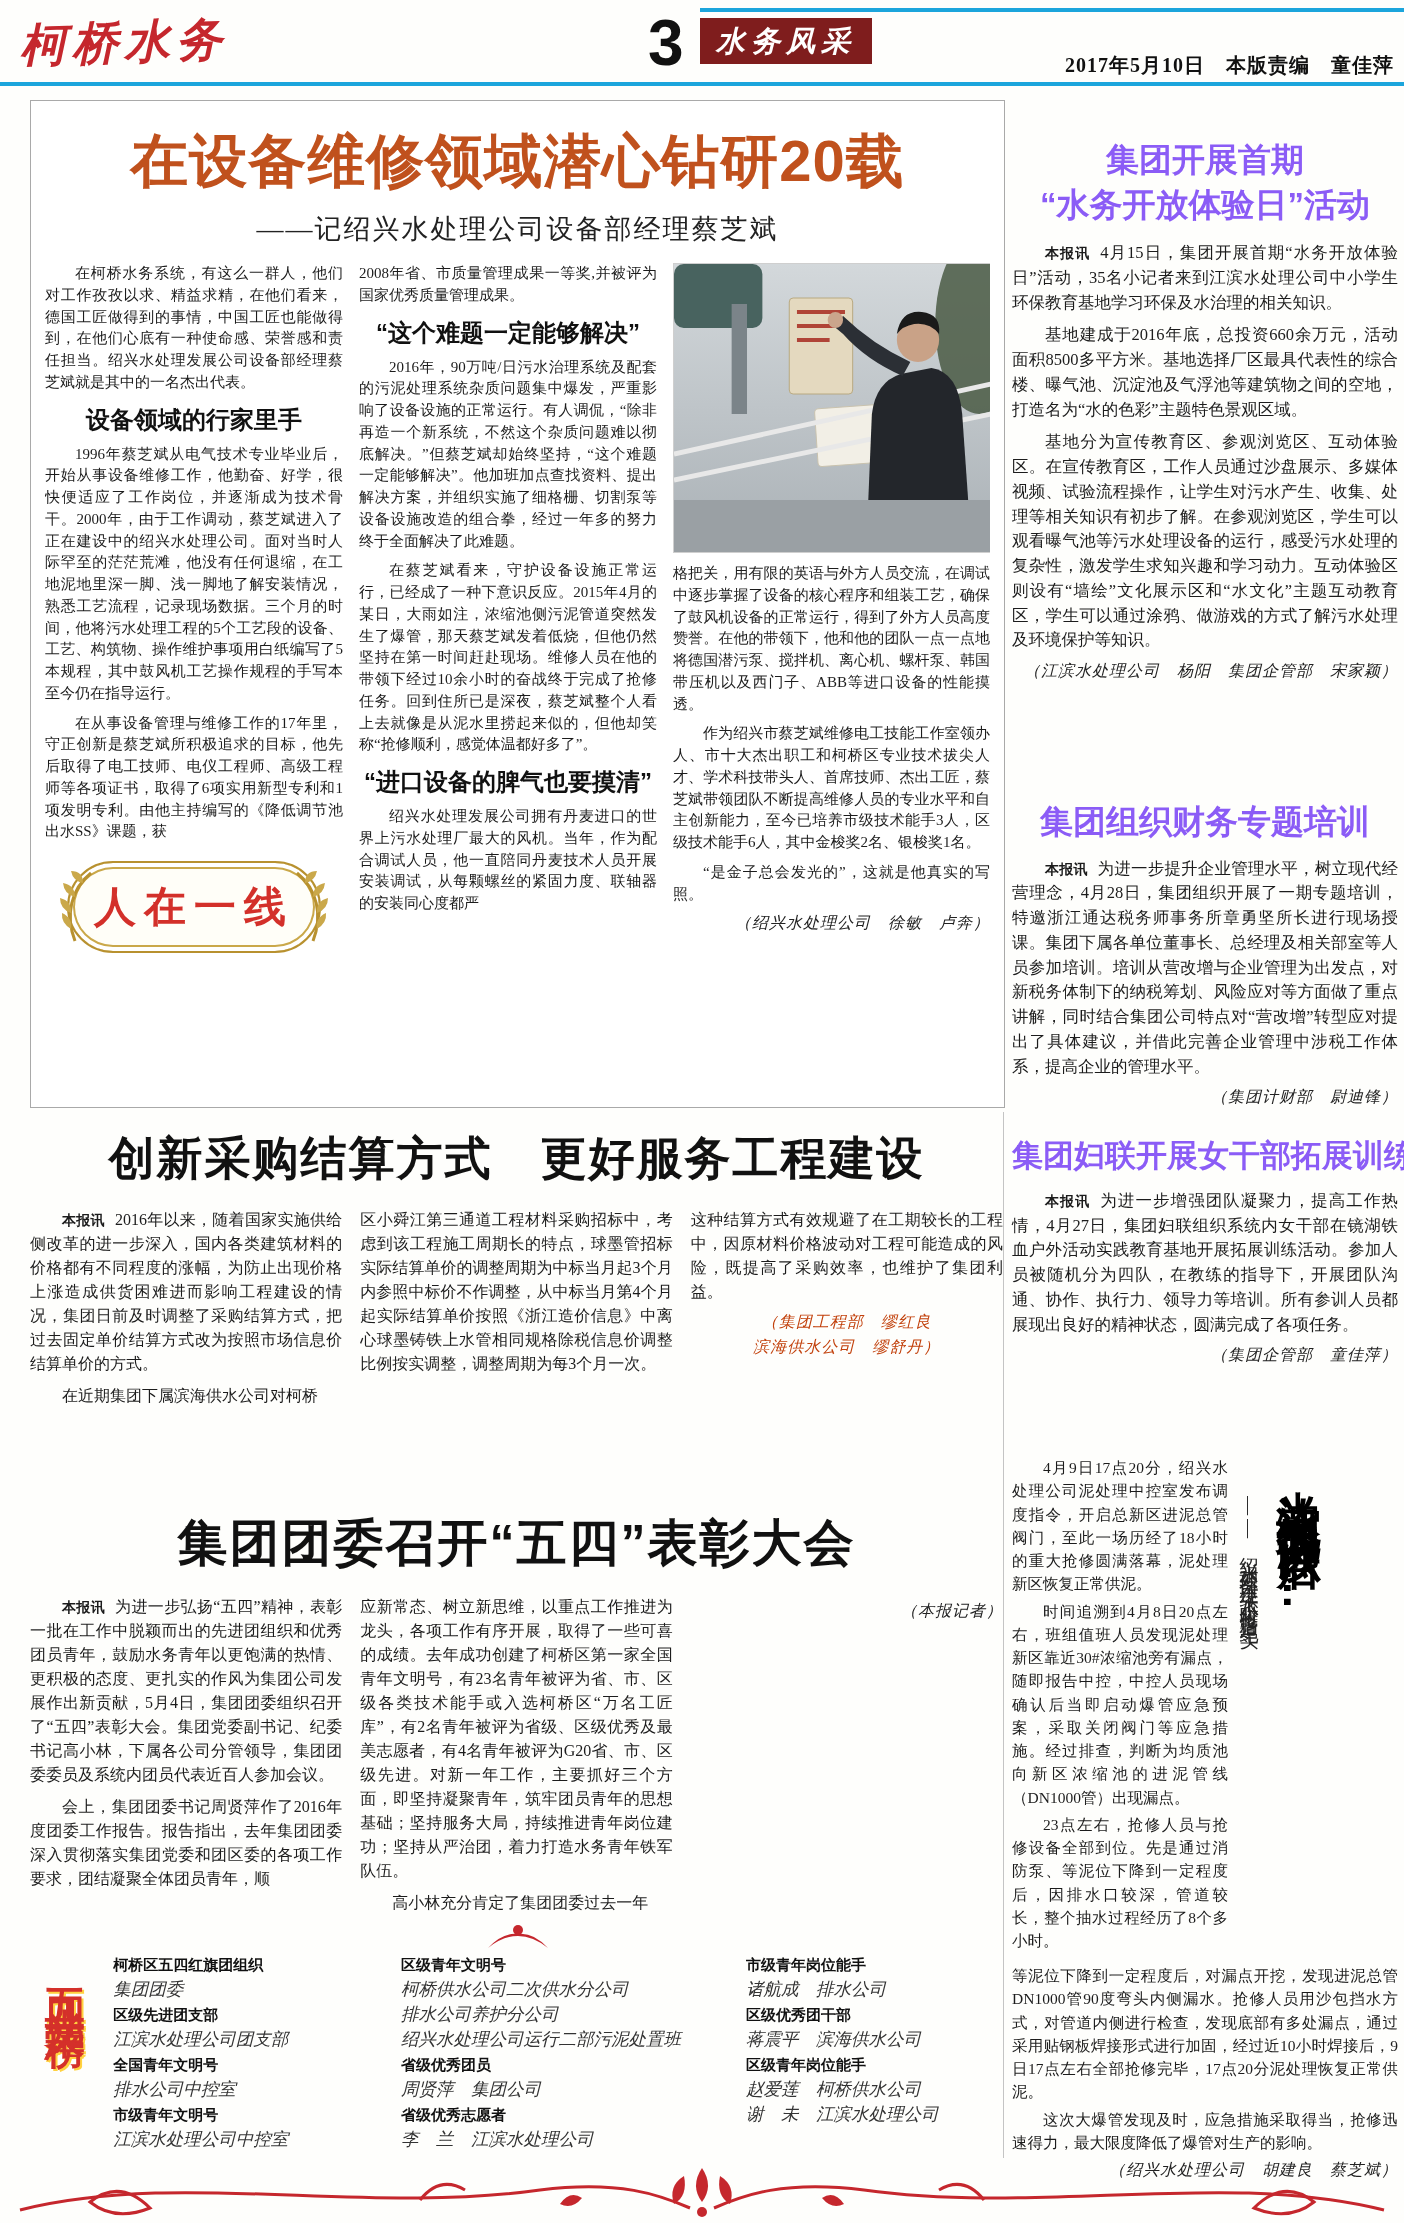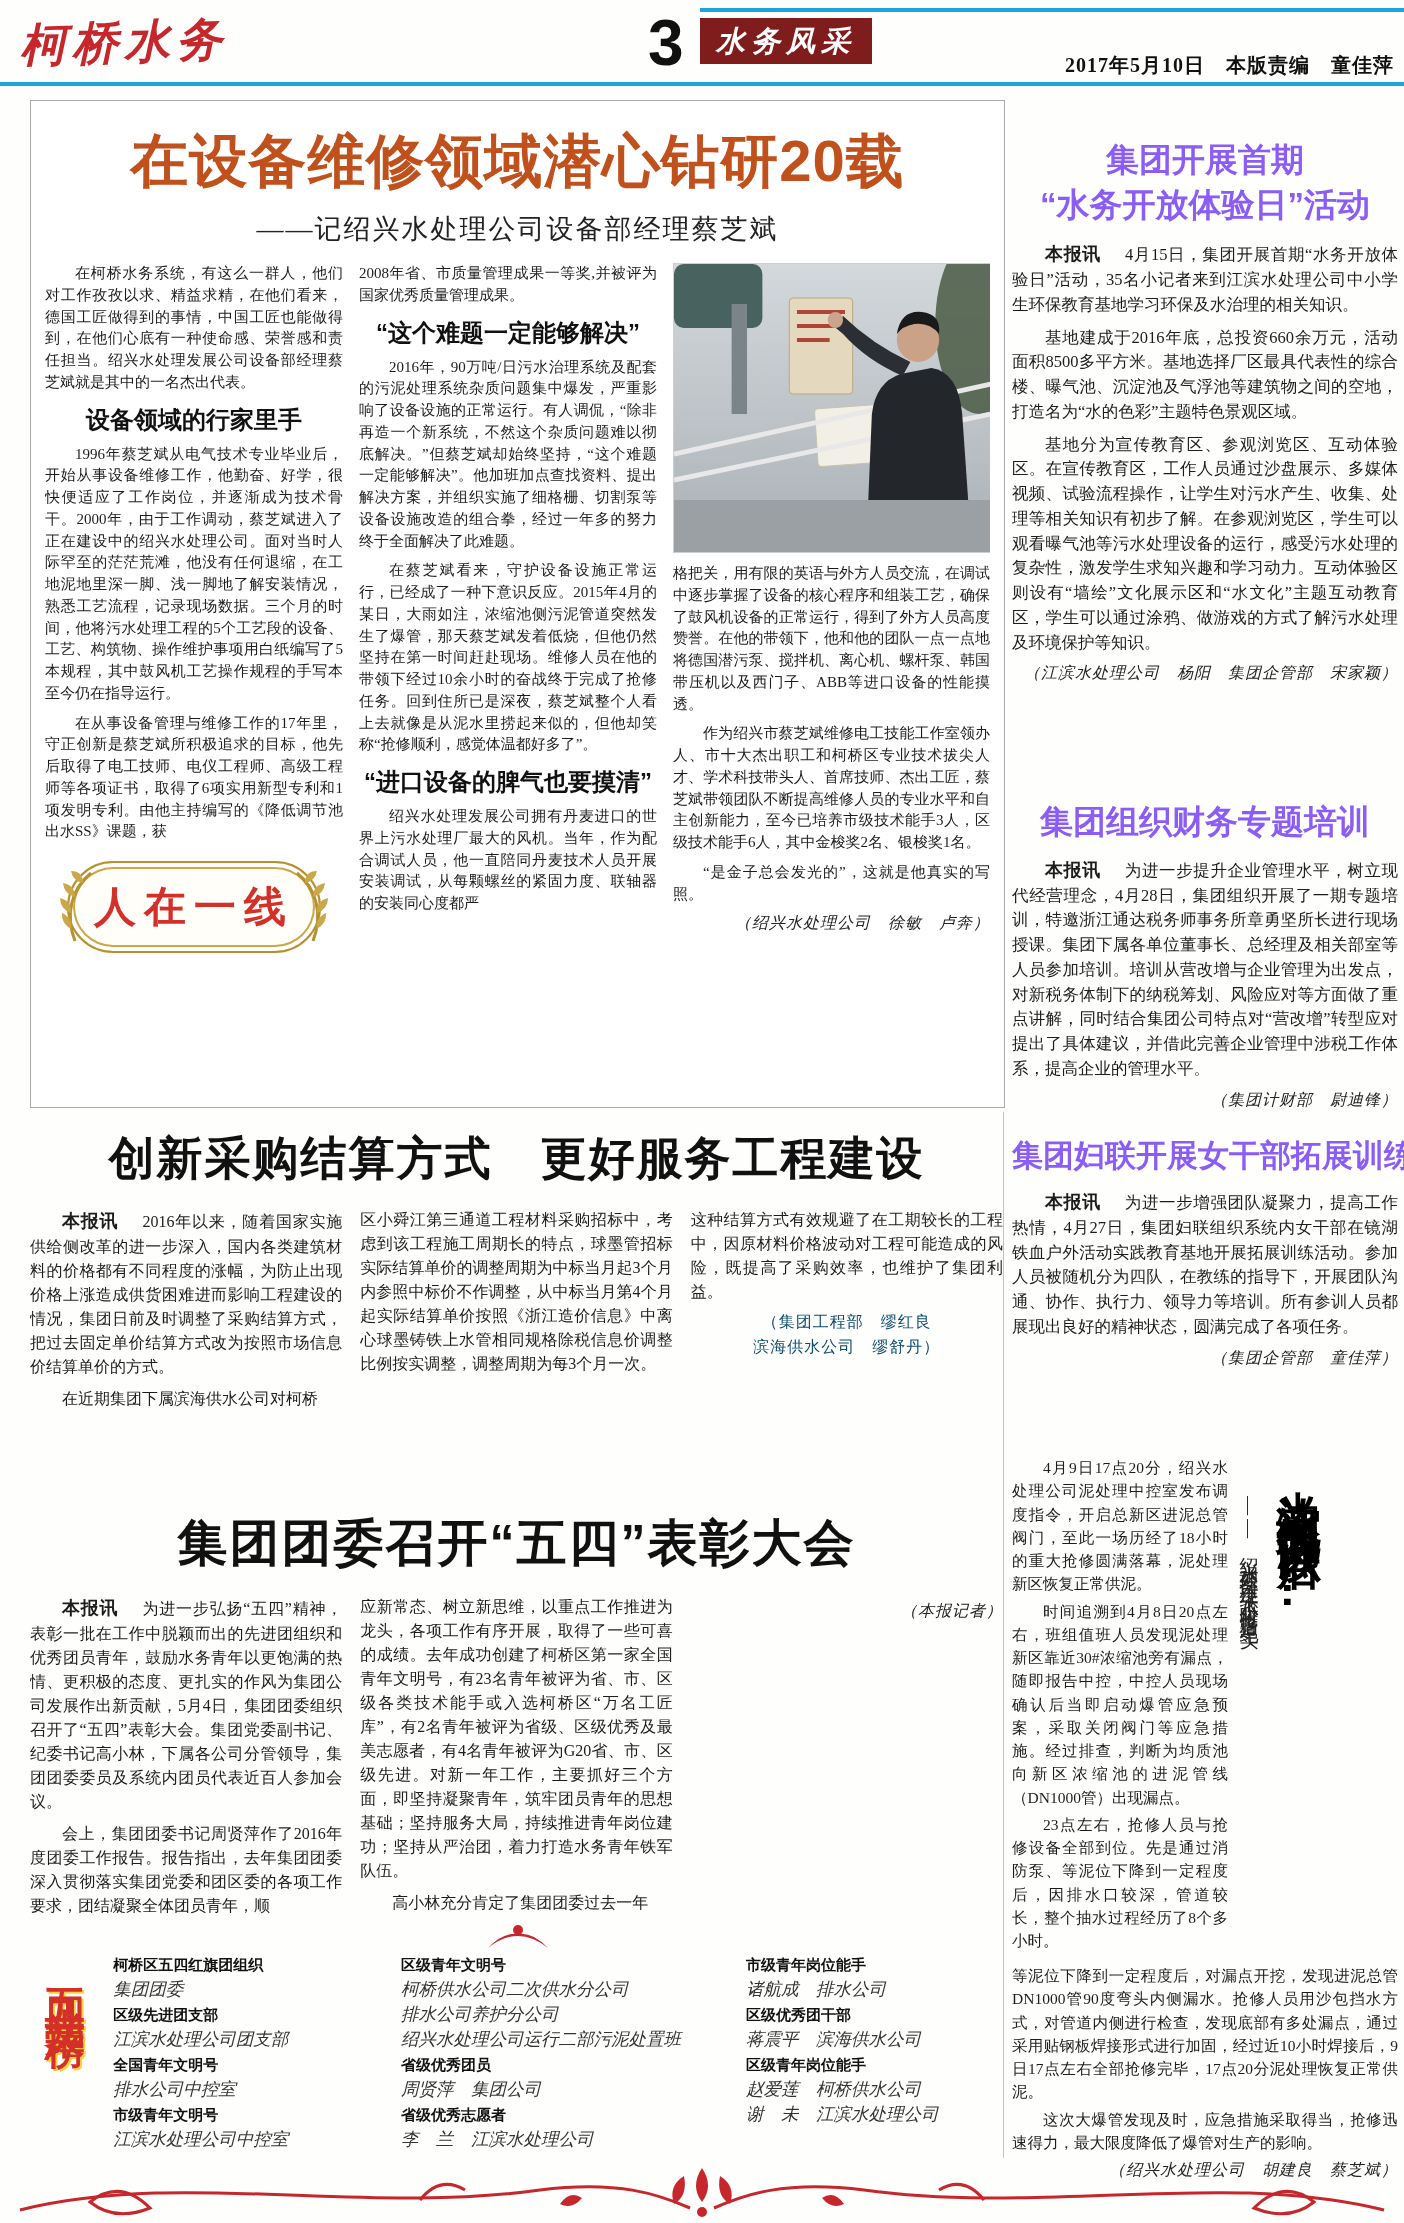--- a/index.html
+++ b/index.html
@@ -40,39 +40,39 @@
   .laurel{position:absolute;top:4px;width:46px;height:80px;}
   .laurel.l{left:-16px;} .laurel.r{right:-16px;transform:scaleX(-1);}
   
   .photo{width:100%;height:288px;margin-bottom:10px;overflow:hidden;border:1px solid #cfcfcf;}
   
   .side{position:absolute;left:1012px;width:386px;}
   .side .title{font-size:33px;font-weight:900;text-align:center;color:#8b5cf6;line-height:1.35;
                font-family:"Liberation Sans","DejaVu Sans",sans-serif;white-space:nowrap;}
   .side .para{font-size:16.5px;line-height:1.5;}
   .lede{font-family:Liberation Sans, sans-serif;font-weight:bold;font-style:normal;
-        margin-right:24px;font-size:18px;}
+        margin-right:10px;font-size:14px;}
   .vdivider{position:absolute;left:1003px;top:1112px;width:1px;height:1046px;background:#c4c4c4;}
   
   .r4-top{display:flex;gap:8px;height:508px;overflow:hidden;margin-top:28px;}
   .r4-text{width:216px;overflow:hidden;}
   .r4-text .para{font-size:15.5px;line-height:1.5;margin-bottom:4px;}
   .vsub{writing-mode:vertical-rl;font-size:19px;letter-spacing:4px;color:#222;height:500px;
         margin-top:40px;}
   .vmain{writing-mode:vertical-rl;font-size:44px;font-weight:900;color:#000;letter-spacing:6px;
          font-family:"Liberation Sans","DejaVu Sans",sans-serif;height:508px;}
   .r4-bottom .para{font-size:15.5px;line-height:1.5;margin-bottom:4px;}
   
   .mid{position:absolute;left:30px;width:973px;}
   .mid-title{font-size:46px;font-weight:900;text-align:center;color:#111;letter-spacing:2px;
              font-family:"Liberation Sans","DejaVu Sans",sans-serif;white-space:nowrap;}
   .mid-cols{display:flex;gap:18px;margin-top:18px;overflow:hidden;}
   .mid-cols .c{flex:1;overflow:hidden;}
   .mid .para{font-size:16px;line-height:1.5;}
-  .byline2{font-size:16px;letter-spacing:1px;color:#0c4a6e;text-align:center;margin:4px 0 0;}
+  .byline2{font-size:16px;font-style:italic;letter-spacing:1px;color:#c2410c;text-align:center;margin:4px 0 0;}
   
   .honor{position:absolute;left:34px;top:1952px;width:970px;height:212px;display:flex;gap:20px;overflow:hidden;}
   .honor-banner{writing-mode:vertical-rl;font-size:40px;font-weight:900;color:#d4302a;
                 text-shadow:2px 2px 0 #ffd23f;letter-spacing:10px;width:62px;margin-top:4px;
                 font-family:"DejaVu Serif",serif;}
   .hcol{overflow:hidden;}
   .hcol .hl{font-size:15px;font-weight:bold;line-height:25px;color:#111;
             font-family:"Liberation Sans","DejaVu Sans",sans-serif;}
   .hcol .hn{font-size:17.5px;line-height:25px;color:#333;font-style:italic;}
   .hcol1{width:280px;} .hcol2{width:340px;} .hcol3{width:270px;}

